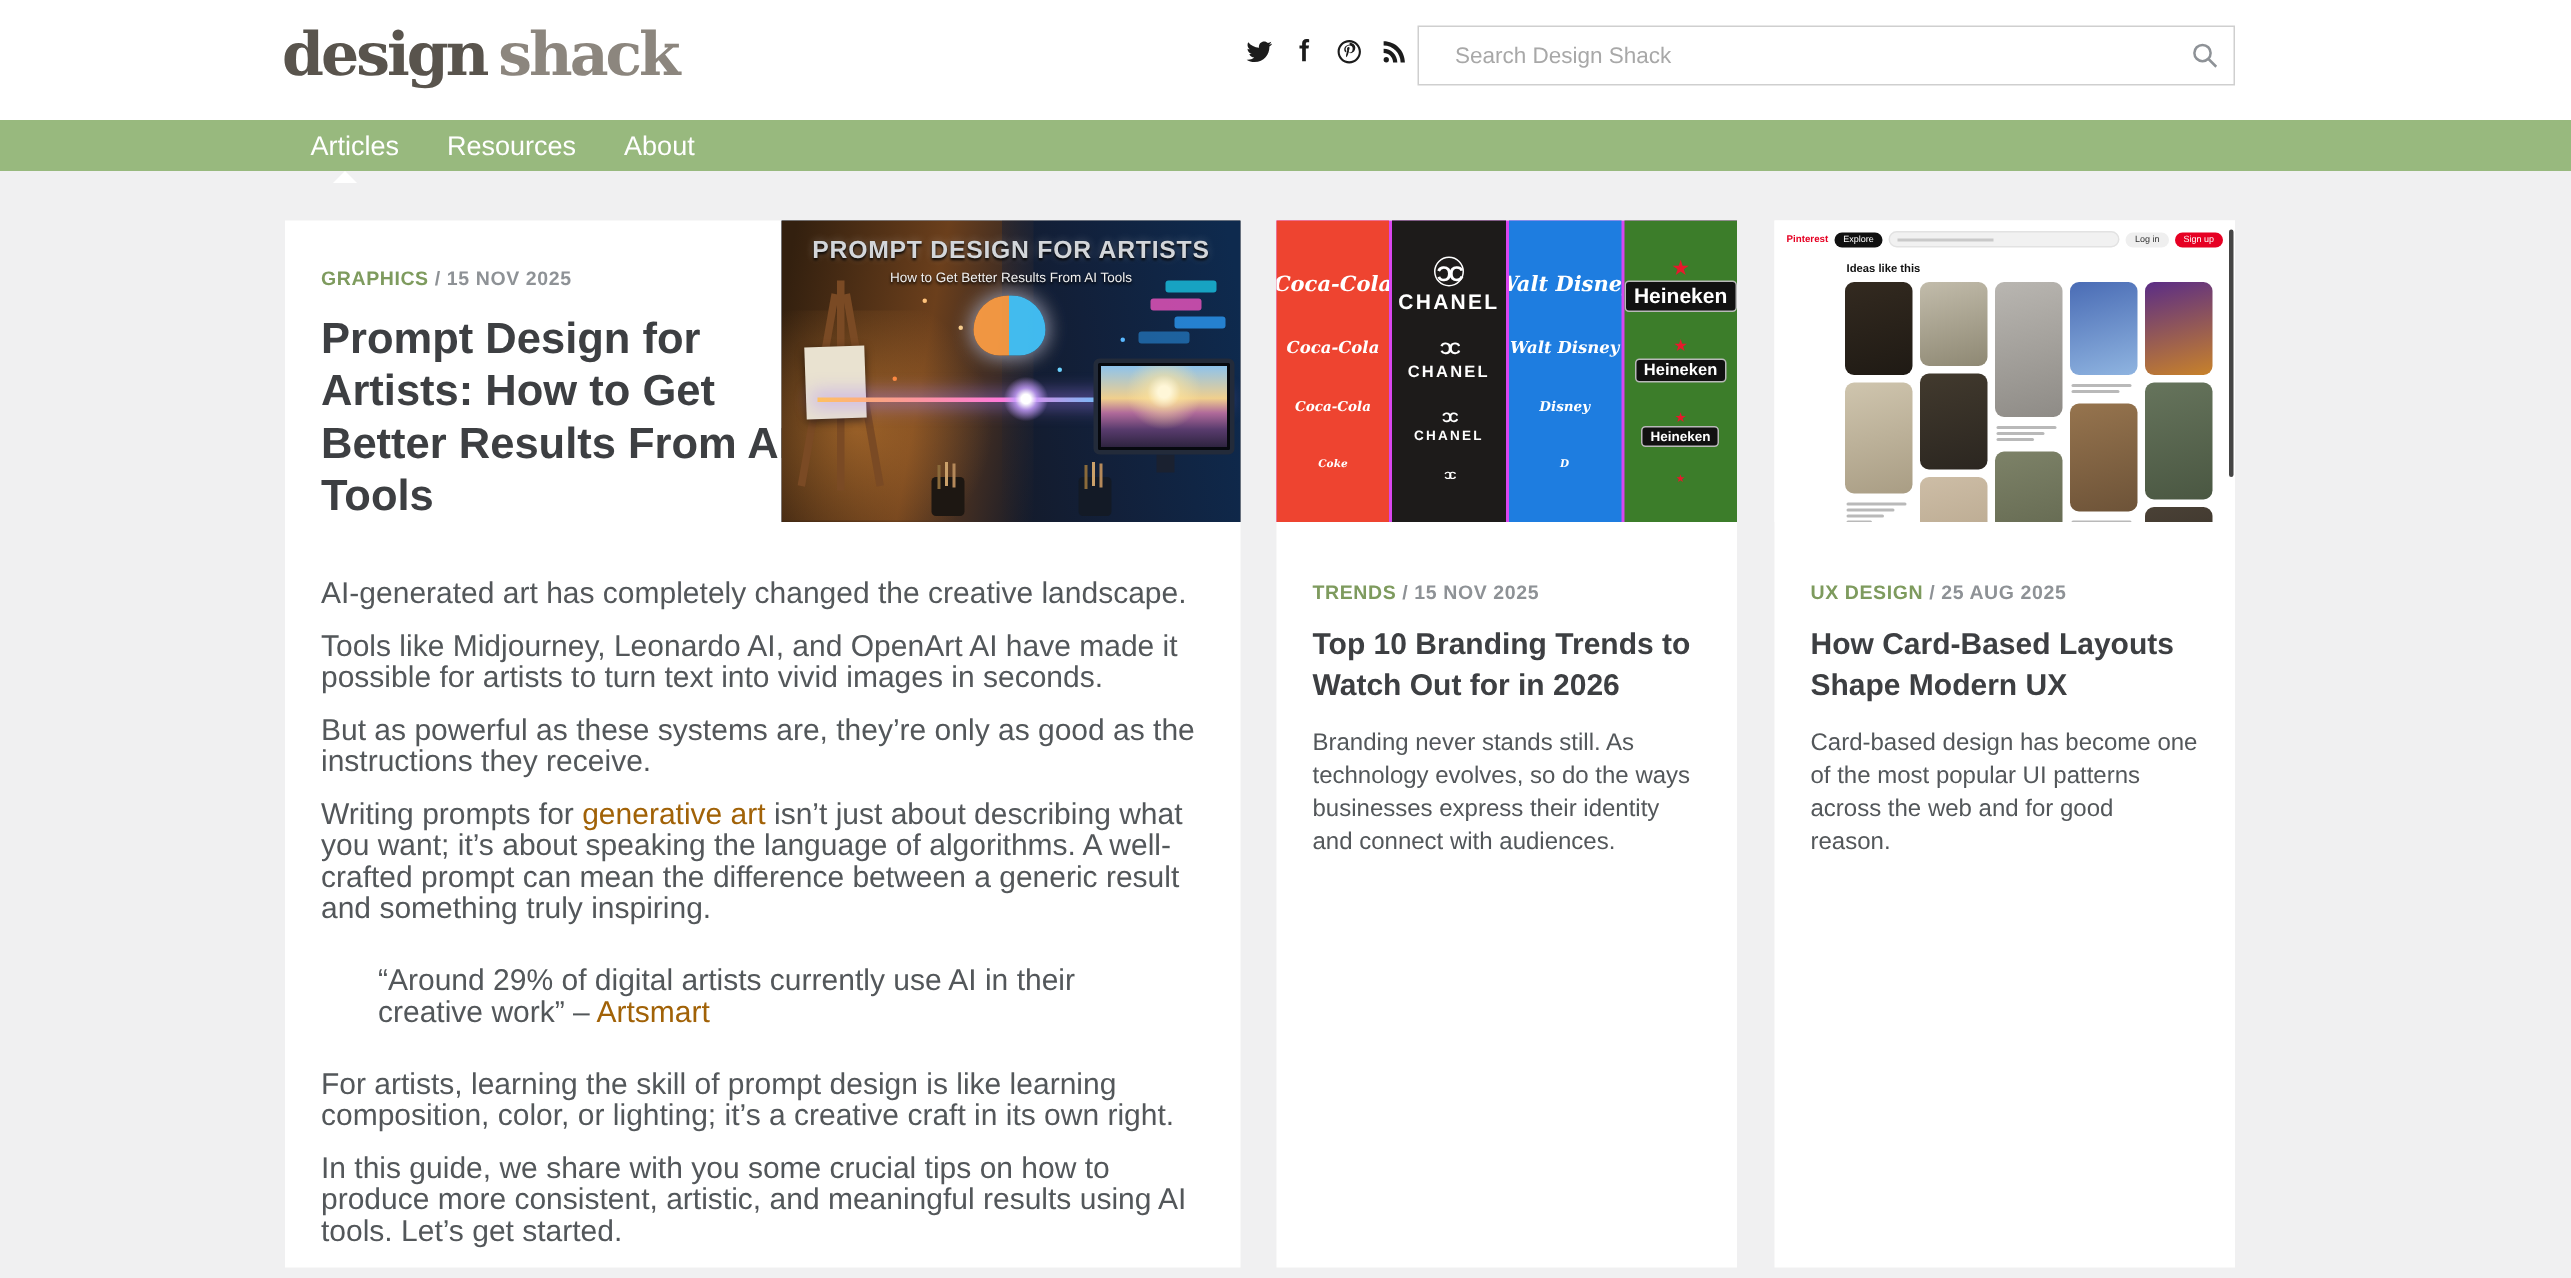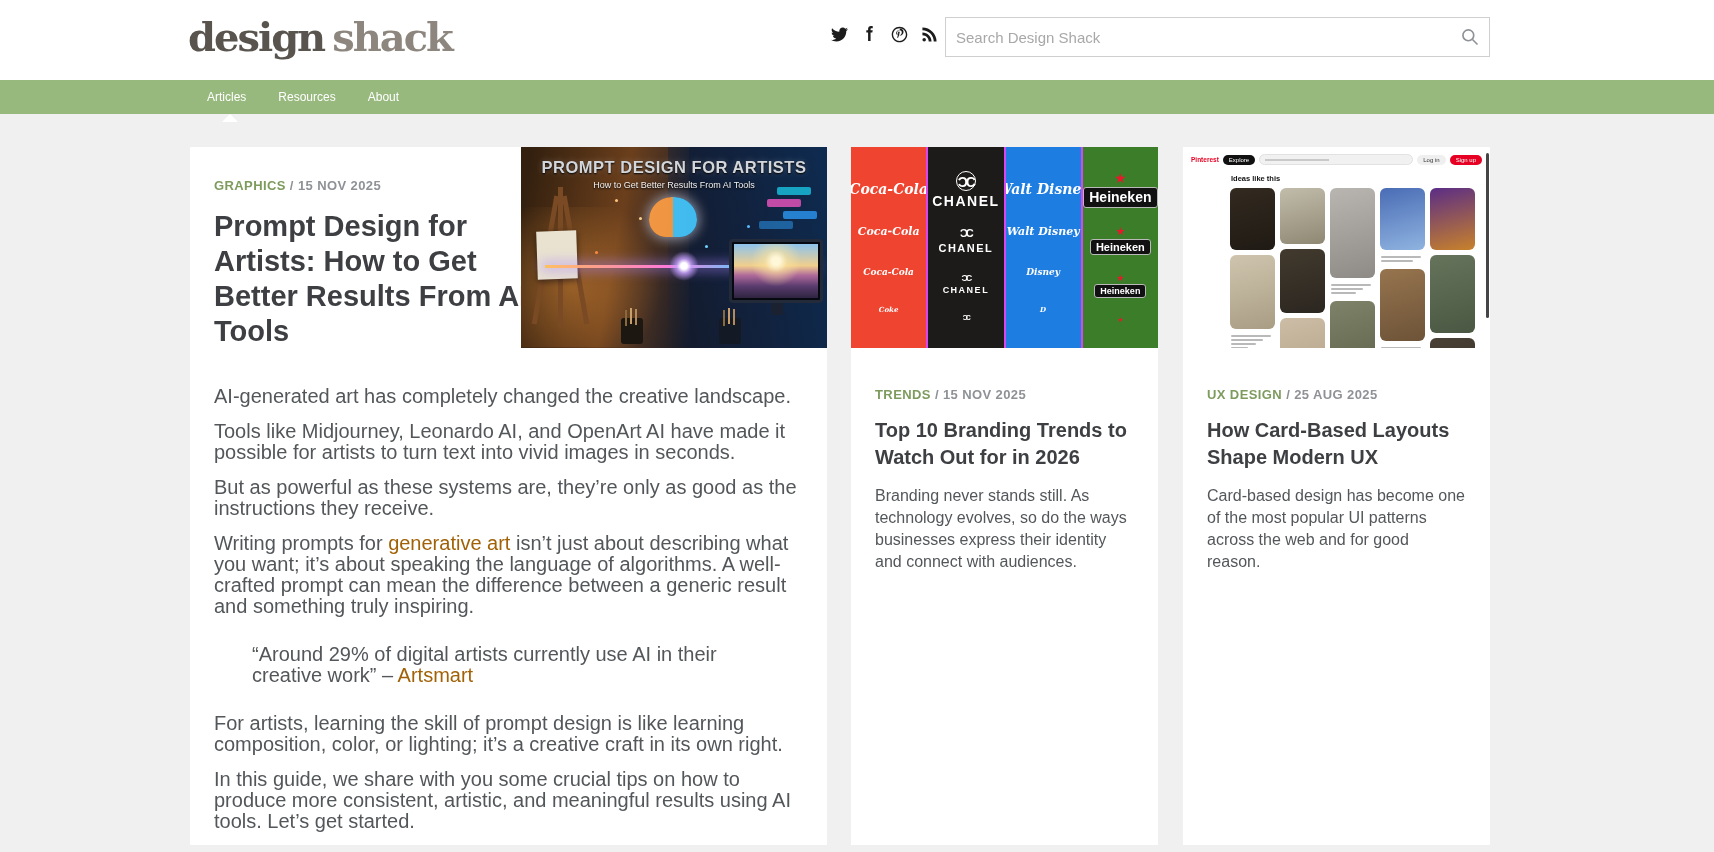--- a/index.html
+++ b/index.html
@@ -9,30 +9,30 @@
   
   .site-header { position:absolute; top:0; left:0; width:100%; height:80px; background:#ffffff; }
   .logo { position:absolute; left:188px; top:13px; font-family:"DejaVu Serif", serif; font-weight:bold;
           font-size:40px; letter-spacing:-2px; cursor:pointer; }
   .logo .w1 { color:#59544d; }
   .logo .w2 { color:#8c867e; margin-left:8px; }
   .social { position:absolute; left:830px; top:25px; display:flex; gap:12px; align-items:center; }
   .social .sicon { width:18px; height:18px; display:flex; align-items:center; justify-content:center; cursor:pointer; }
   .social svg { width:17px; height:17px; fill:#1c1c1c; }
   .search-wrap { position:absolute; left:945px; top:17px; width:545px; height:40px; }
-  .search-wrap input { width:100%; height:100%; border:1px solid #cfcfcf; background:#fff; padding:0 40px 0 10px;
+  .search-wrap input { width:100%; height:100%; border:1px solid #cfcfcf; background:#fff; padding:0 40px 0 24px;
           font-size:15px; color:#444; font-family:"Liberation Sans", sans-serif; outline:none; }
   .search-wrap input::placeholder { color:#a8a8a8; }
   .search-btn { position:absolute; right:10px; top:10px; width:20px; height:20px; cursor:pointer; }
   .search-btn svg { stroke:#8e9297; fill:none; stroke-width:2; width:20px; height:20px; }
 
   
   .main-nav { position:absolute; top:80px; left:0; width:100%; height:34px; background:#98b97e; }
   .main-nav ul { list-style:none; display:flex; gap:32px; margin-left:207px; height:34px; align-items:center; }
-  .main-nav li { color:#ffffff; font-size:12px; cursor:pointer; }
+  .main-nav li { color:#ffffff; font-size:18px; cursor:pointer; }
   .nav-arrow { position:absolute; top:114px; left:222px; width:0; height:0;
                border-left:8px solid transparent; border-right:8px solid transparent; border-bottom:8px solid #ffffff; }
 
   
   .card { position:absolute; top:147px; height:698px; background:#ffffff; }
   .card1 { left:190px; width:637px; }
   .card2 { left:851px; width:307px; }
   .card3 { left:1183px; width:307px; }
 
   .meta { font-size:13px; font-weight:bold; letter-spacing:.4px; }

